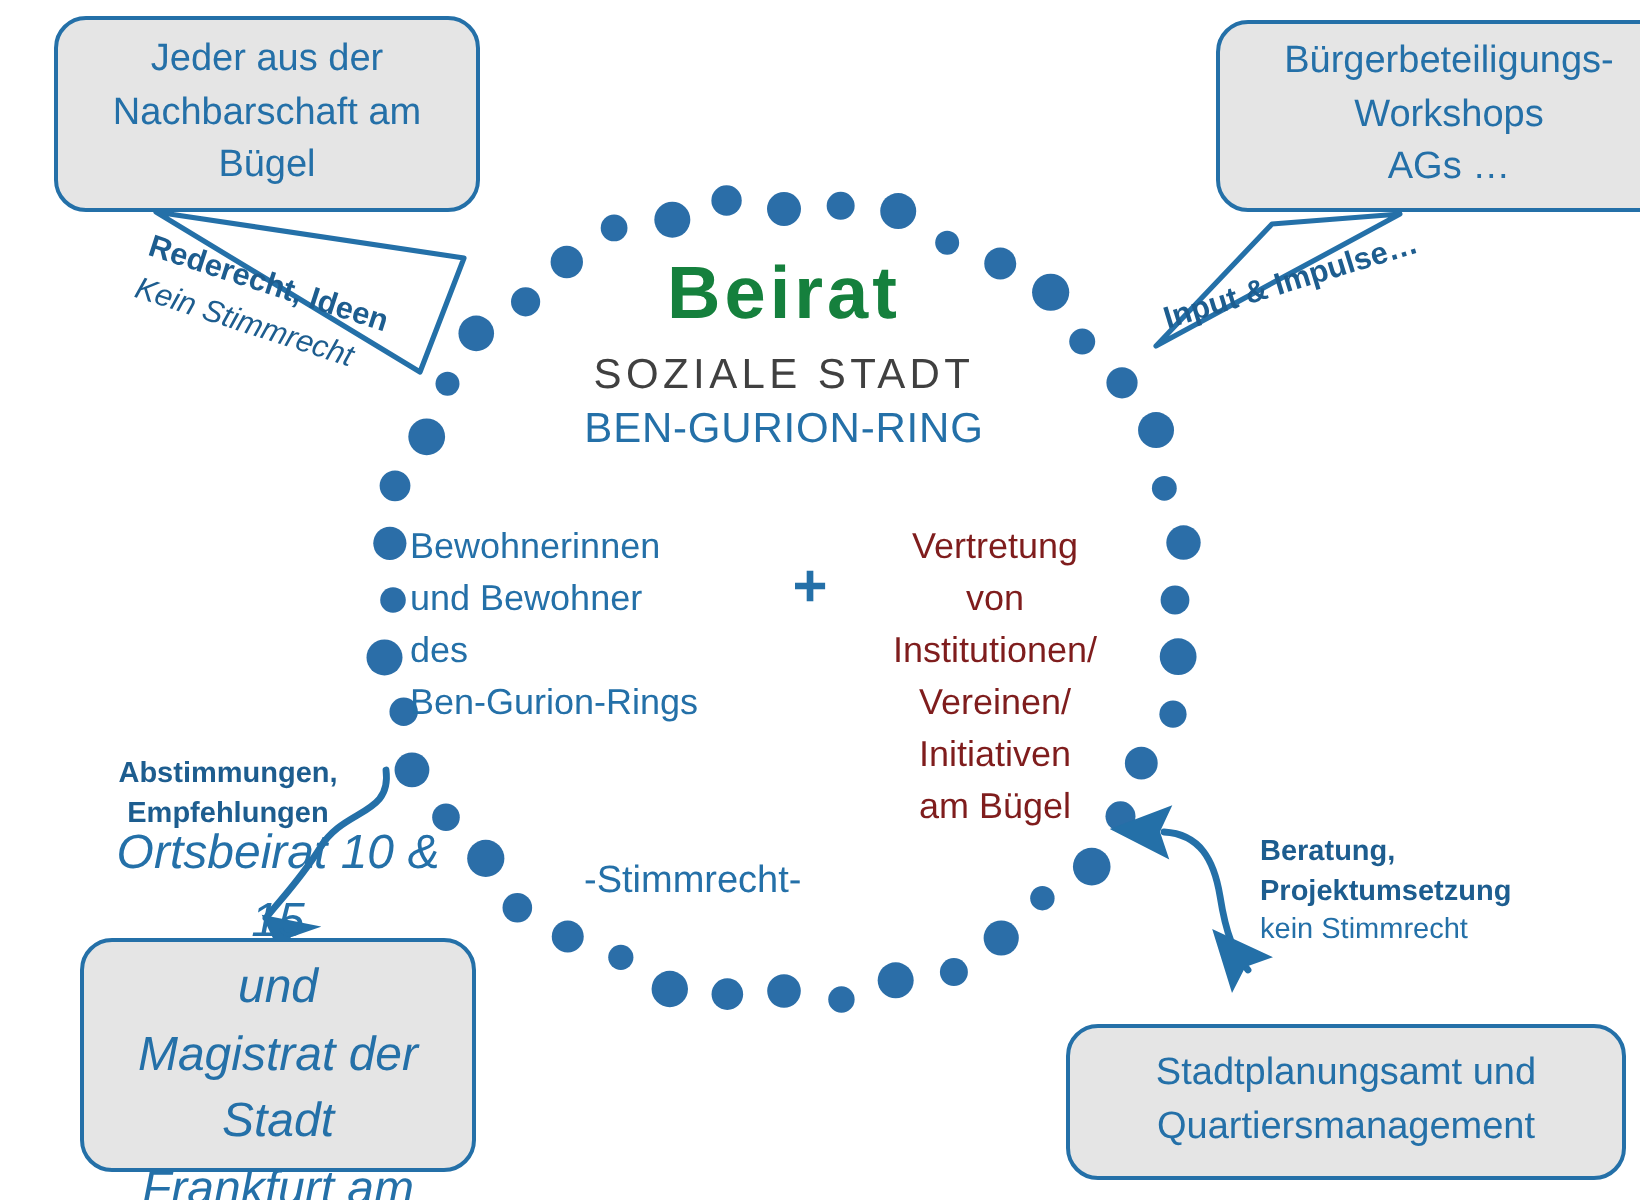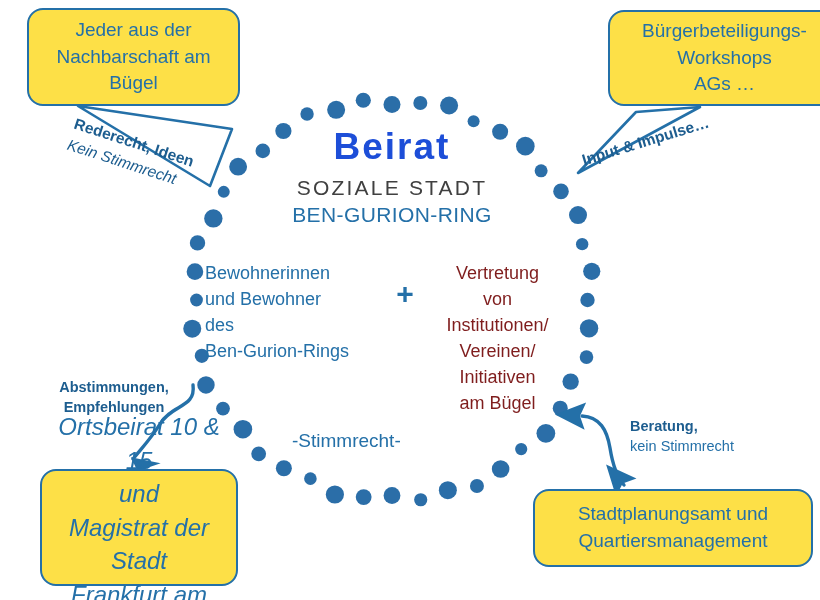--- a/index.html
+++ b/index.html
@@ -25,21 +25,21 @@
   #lines-layer { z-index: 3; }
   #dots-layer  { z-index: 1; }
 
   
   .center-title {
     position: absolute;
     left: 242px;
     top: 128px;
     width: 300px;
     text-align: center;
-    color: #1d4ed8;
+    color: #15803d;
     font-weight: bold;
     font-size: 37px;
     letter-spacing: 2px;
     line-height: 1.0;
     z-index: 5;
   }
   .center-sub1 {
     position: absolute;
     left: 242px;
     top: 176px;
@@ -104,21 +104,21 @@
     font-size: 19px;
     z-index: 5;
   }
 
   
   .bubble {
     position: absolute;
     box-sizing: border-box;
     border: 2.6px solid #2470a8;
     border-radius: 16px;
-    background: #fde047;
+    background: #e5e5e5;
     color: #2470a8;
     display: flex;
     align-items: center;
     justify-content: center;
     text-align: center;
     line-height: 1.4;
     z-index: 4;
   }
   #bubble-neighbourhood {
     left: 27px;  top: 8px;   width: 213px; height: 98px;
@@ -127,21 +127,21 @@
   #bubble-workshops {
     left: 608px; top: 10px;  width: 233px; height: 96px;
     font-size: 19px;
   }
   #bubble-ortsbeirat {
     left: 40px;  top: 469px; width: 198px; height: 117px;
     font-size: 24px;
     font-style: italic;
   }
   #bubble-stadtplanungsamt {
-    left: 533px; top: 489px; width: 280px; height: 78px;
+    left: 533px; top: 512px; width: 280px; height: 78px;
     font-size: 19px;
   }
 
   
   .rot-label { position: absolute; z-index: 6; white-space: nowrap; }
   #label-rederecht {
     left: 78px; top: 113px;
     transform: rotate(18deg);
     transform-origin: left top;
     color: #1d5d8f;
@@ -271,16 +271,17 @@
     <span class="l1">Rederecht, Ideen</span>
     <span class="l2">Kein Stimmrecht</span>
   </div>
 
   <div class="rot-label" id="label-input">Input &amp; Impulse…</div>
 
   <div class="side-label ml" id="label-abstimmungen">Abstimmungen,<br>Empfehlungen</div>
 
   <div class="side-label" id="label-beratung">
     <span class="b1">Beratung,</span>
+    <span class="b2">Projektumsetzung</span>
     <span class="b3">kein Stimmrecht</span>
   </div>
 
 </div>
 
 </body></html>

